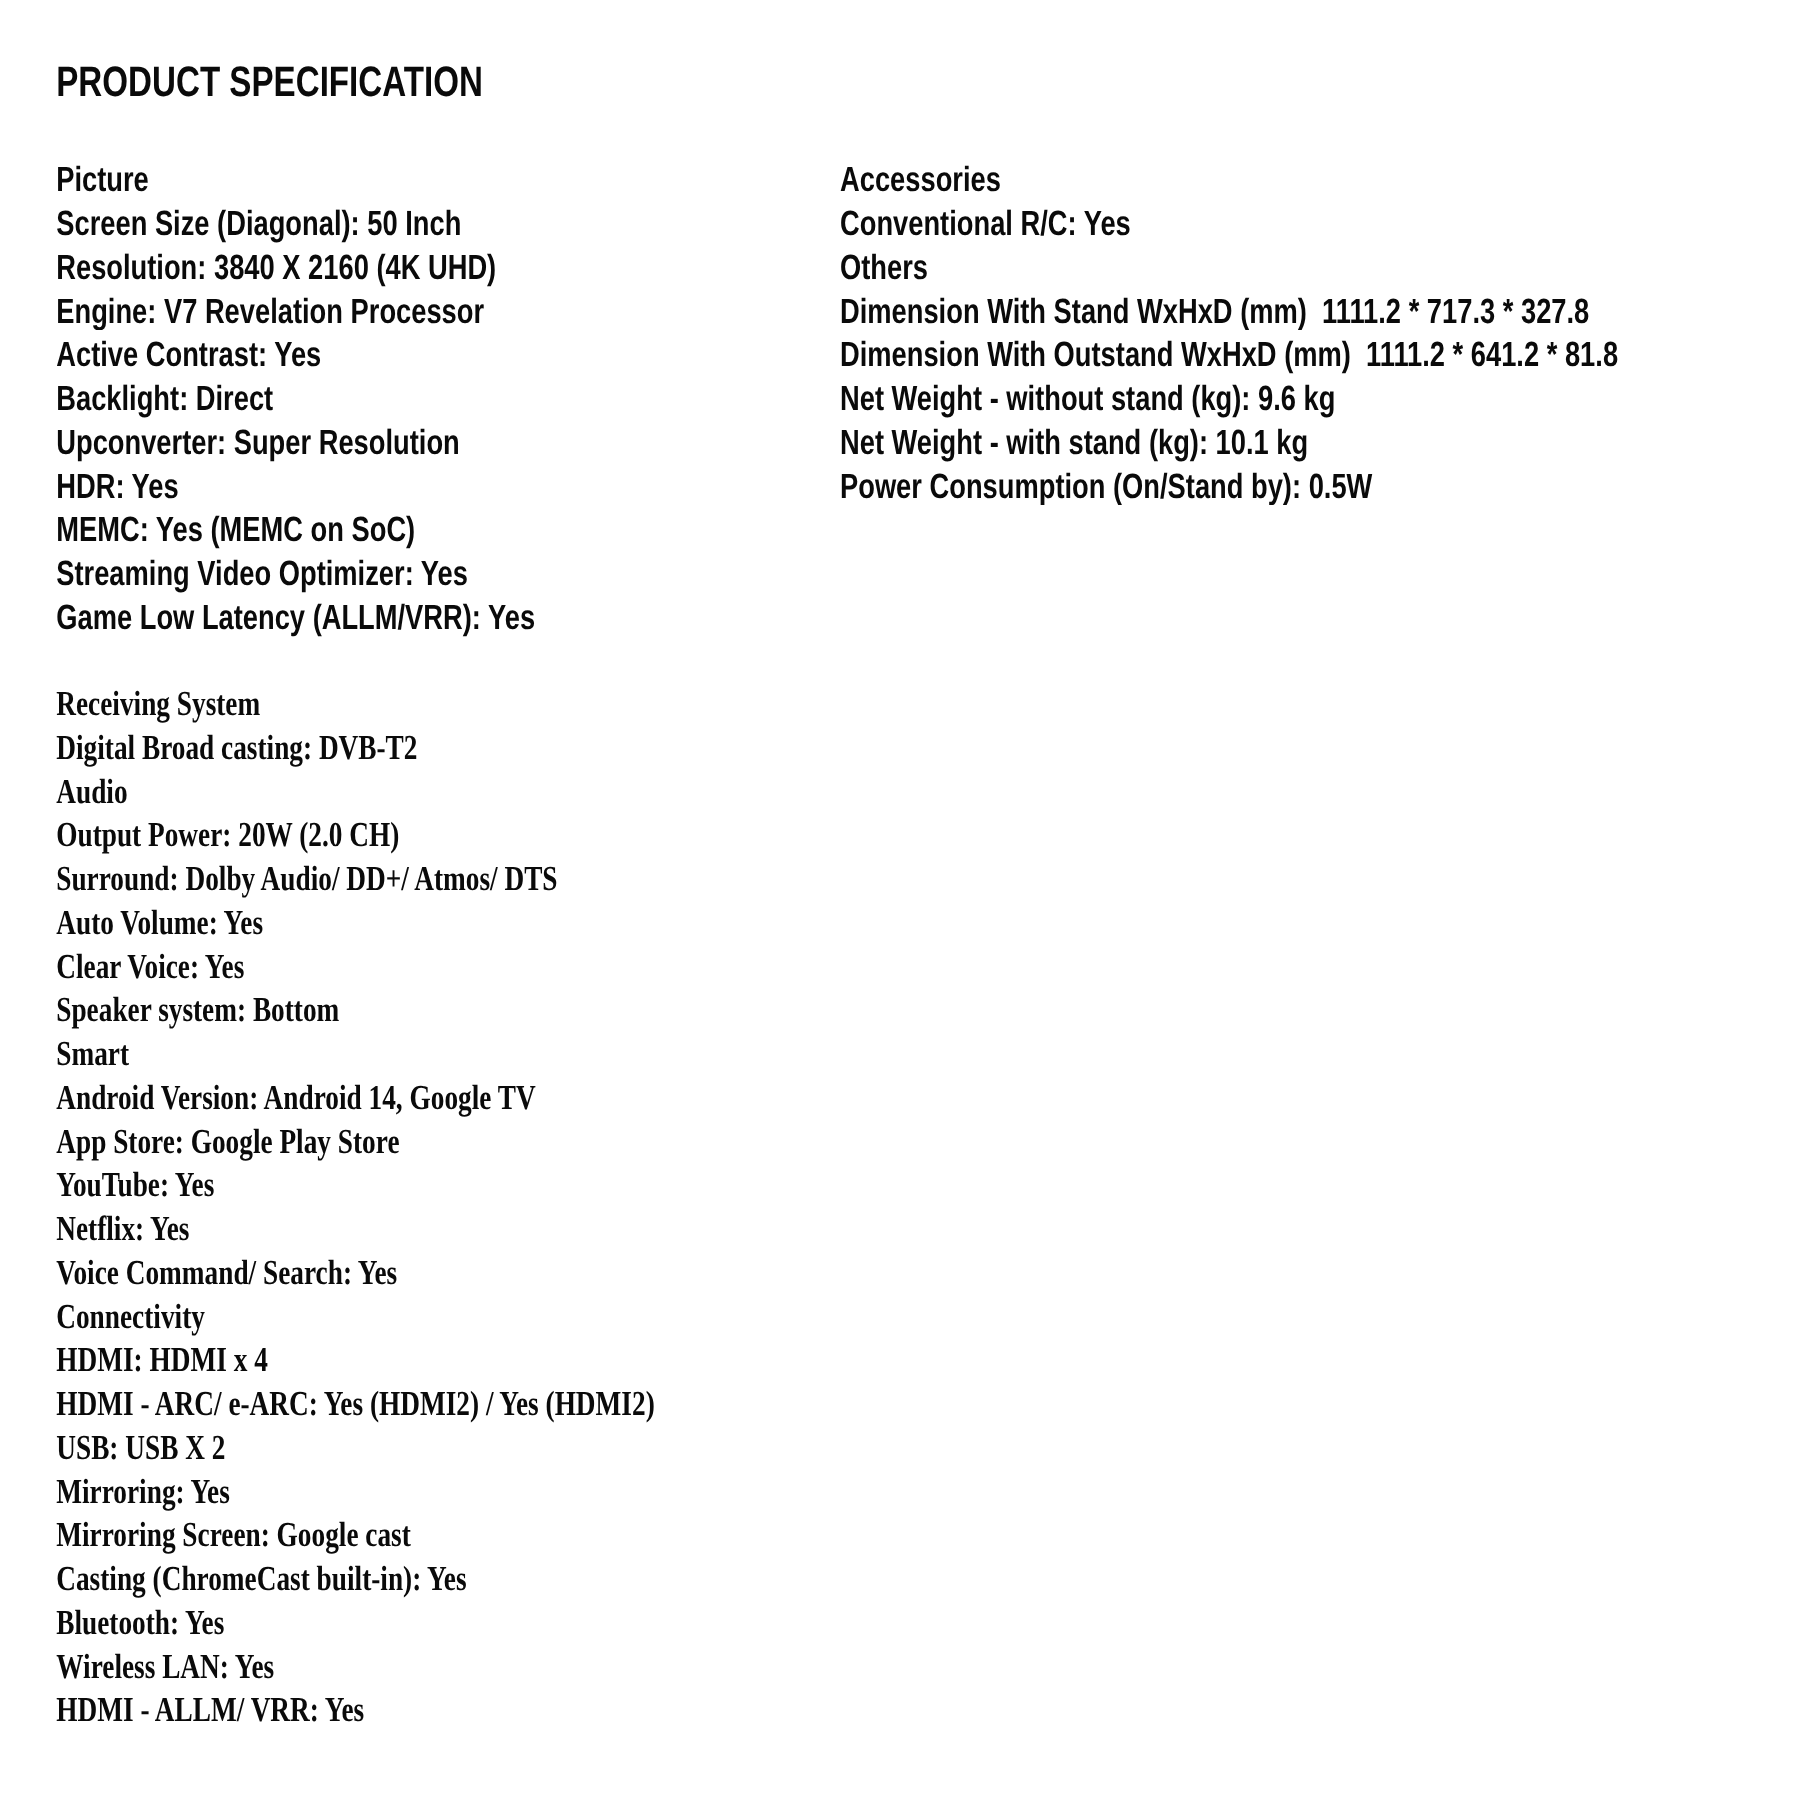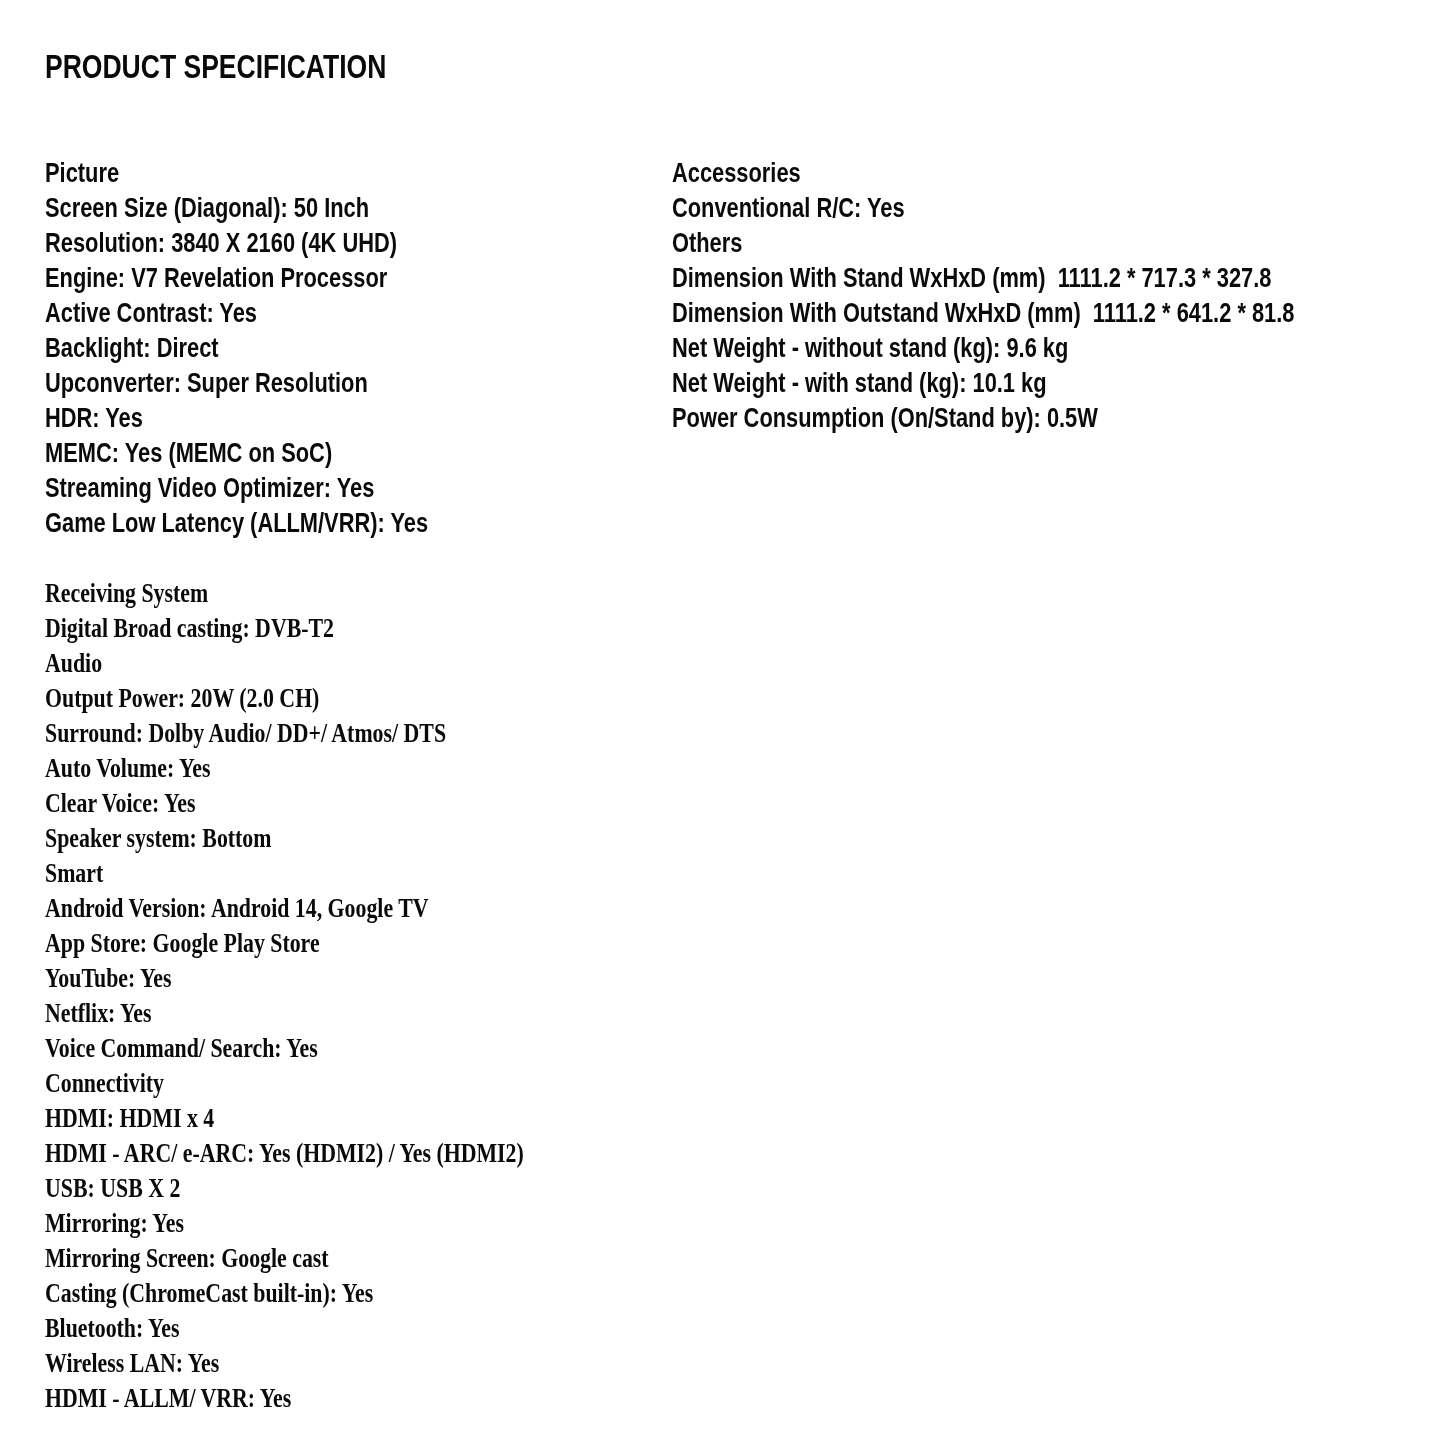--- a/index.html
+++ b/index.html
@@ -26,21 +26,20 @@
     line-height: 40px;
     font-weight: 700;
     white-space: pre;
     letter-spacing: 0px;
     transform: scaleX(0.78);
     transform-origin: left top;
   }
   .column {
     position: absolute;
     top: 126px;
-    margin-top: 29px;
   }
   .column.left  { left: 45px; }
   .column.right { left: 672px; }
   .block + .block { margin-top: 35px; font-family: Liberation Serif, serif; }
   .line {
     font-size: 28px;
     line-height: 35px;
     height: 35px;
     white-space: pre;
     letter-spacing: 0px;

